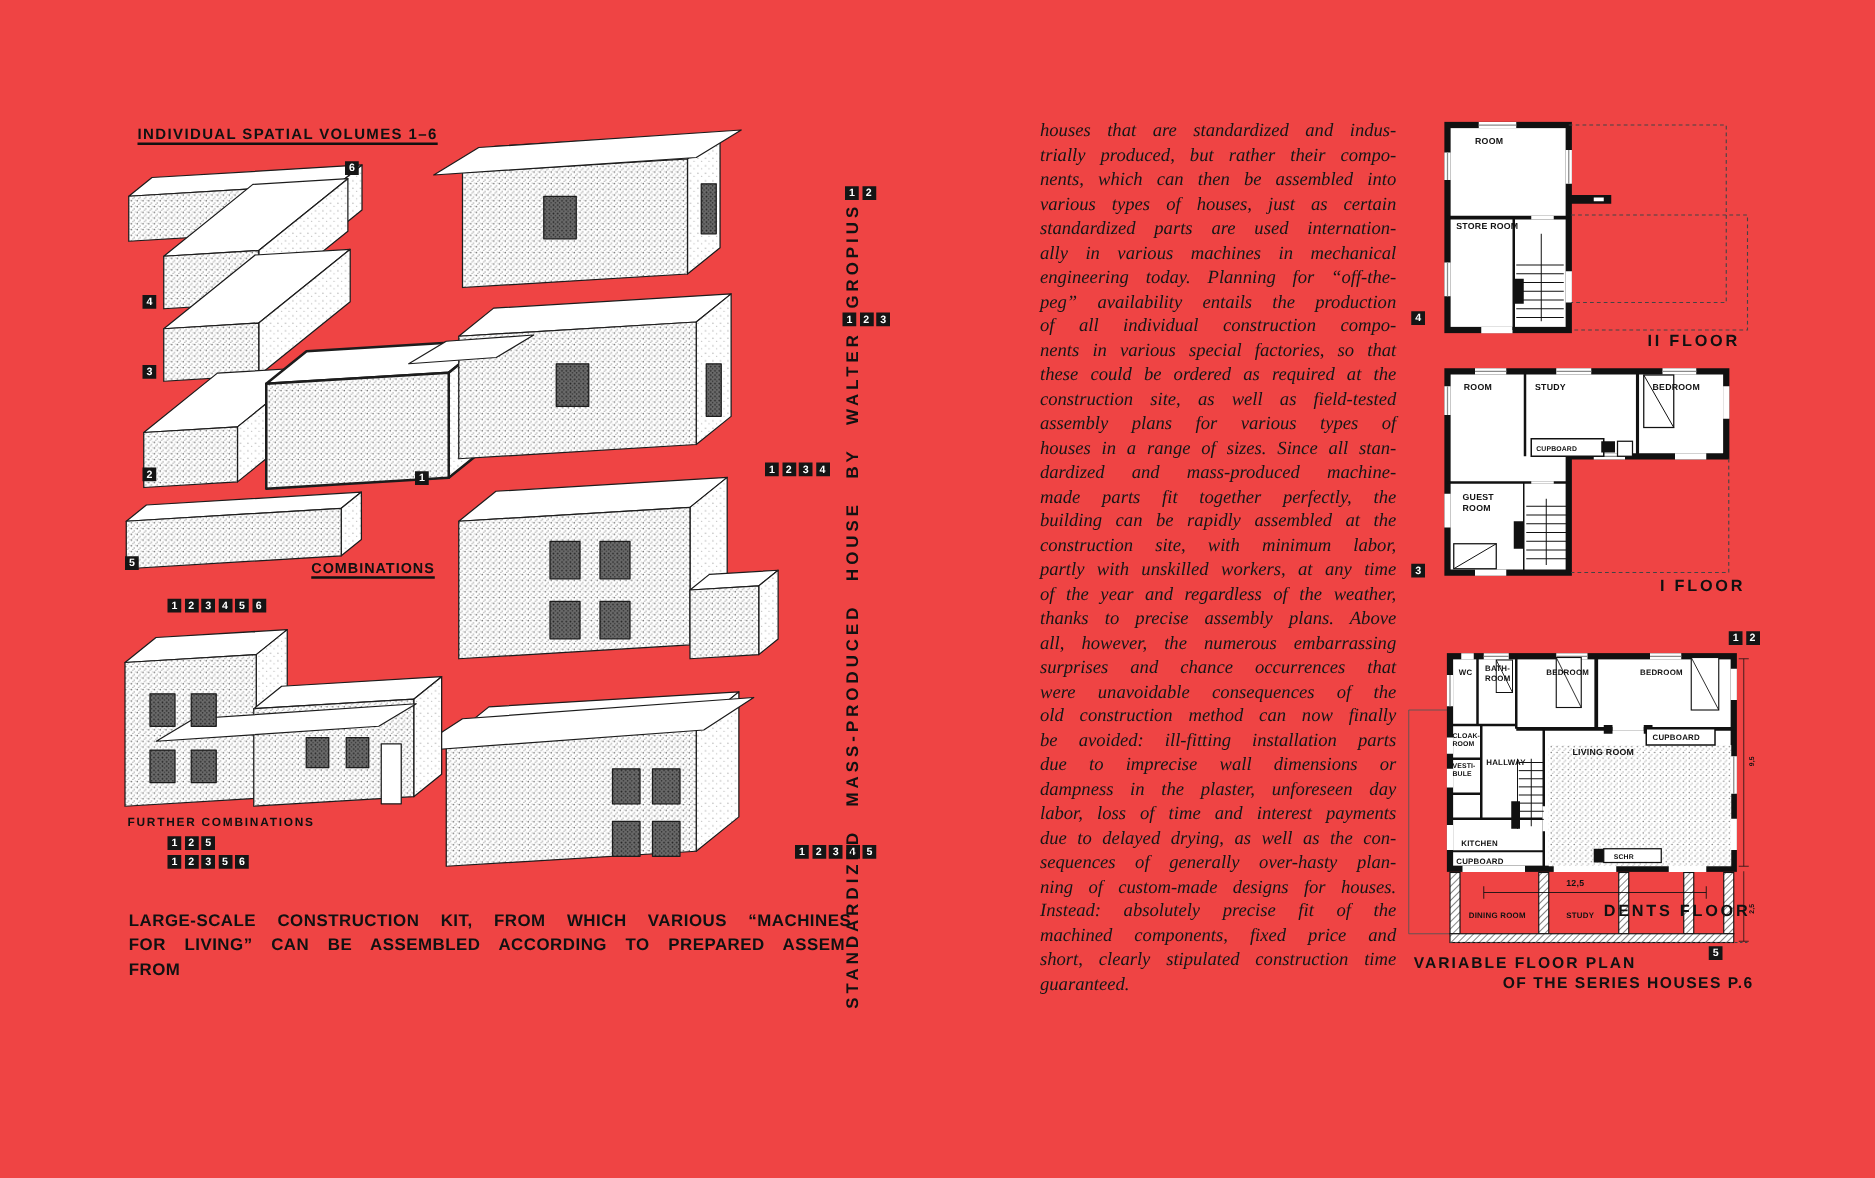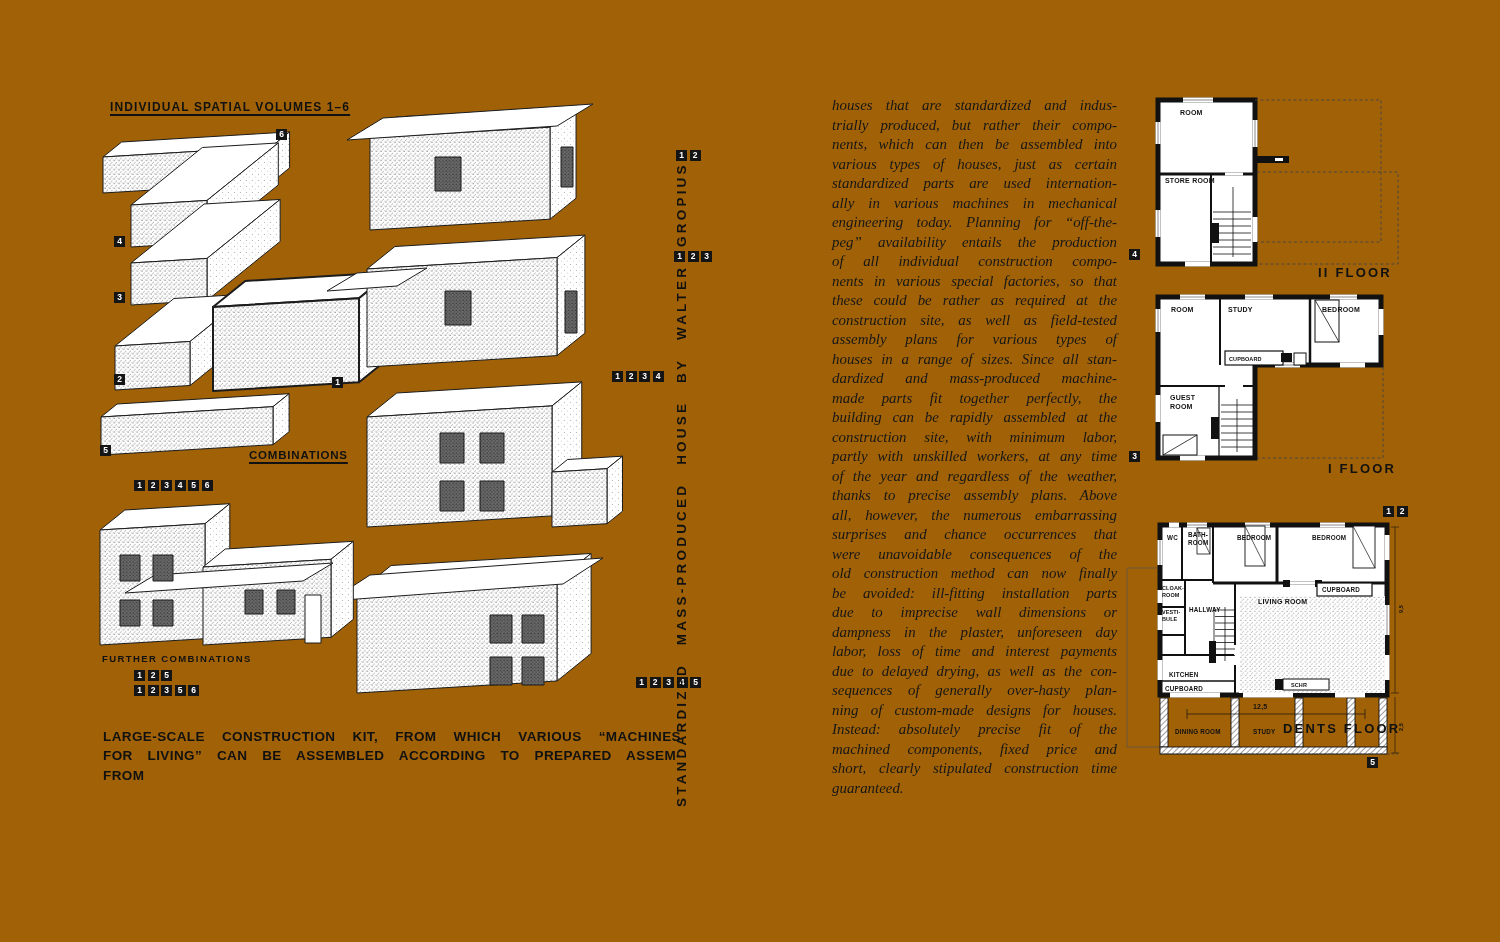--- a/index.html
+++ b/index.html
@@ -1,16 +1,16 @@
 <!DOCTYPE html>
 <html><head>
 <meta charset="utf-8">
 <style>
   html,body{margin:0;padding:0;background:#fff;}
-  .page{position:relative;width:1500px;height:942px;background:#a16207;overflow:hidden;
+  .page{position:relative;width:1500px;height:942px;background:#ef4444;overflow:hidden;
         font-family:"Liberation Sans",sans-serif;color:#111;}
   .abs{position:absolute;}
   
   .heading{font-weight:bold;font-size:12px;letter-spacing:1.1px;
            text-decoration:underline;text-decoration-thickness:2px;text-underline-offset:3px;}
   .subheading{font-weight:bold;font-size:11.5px;letter-spacing:.8px;
            text-decoration:underline;text-decoration-thickness:2px;text-underline-offset:3px;}
   .minihead{font-weight:bold;font-size:9.5px;letter-spacing:1.4px;}
   
   .badge{display:inline-block;width:11px;height:11px;background:#151515;color:#fff;
@@ -165,21 +165,21 @@
       <div class="body-line">houses that are standardized and indus-</div>
       <div class="body-line">trially produced, but rather their compo-</div>
       <div class="body-line">nents, which can then be assembled into</div>
       <div class="body-line">various types of houses, just as certain</div>
       <div class="body-line">standardized parts are used internation-</div>
       <div class="body-line">ally in various machines in mechanical</div>
       <div class="body-line">engineering today. Planning for “off-the-</div>
       <div class="body-line">peg” availability entails the production</div>
       <div class="body-line">of all individual construction compo-</div>
       <div class="body-line">nents in various special factories, so that</div>
-      <div class="body-line">these could be rather as required at the</div>
+      <div class="body-line">these could be ordered as required at the</div>
       <div class="body-line">construction site, as well as field-tested</div>
       <div class="body-line">assembly plans for various types of</div>
       <div class="body-line">houses in a range of sizes. Since all stan-</div>
       <div class="body-line">dardized and mass-produced machine-</div>
       <div class="body-line">made parts fit together perfectly, the</div>
       <div class="body-line">building can be rapidly assembled at the</div>
       <div class="body-line">construction site, with minimum labor,</div>
       <div class="body-line">partly with unskilled workers, at any time</div>
       <div class="body-line">of the year and regardless of the weather,</div>
       <div class="body-line">thanks to precise assembly plans. Above</div>
@@ -432,14 +432,18 @@
     <text x="166" y="192" class="t55">SCHR</text>
     <text x="128" y="214" class="t7">12,5</text>
     <text x="278" y="118" class="t55" transform="rotate(-90 278 118)">9,5</text>
     <text x="278" y="236" class="t55" transform="rotate(-90 278 236)">2,5</text>
     <text x="50" y="239" class="t65">DINING ROOM</text>
     <text x="128" y="239" class="t65">STUDY</text>
   </svg>
   <div class="abs plan-label" style="left:1283px;top:721px;">DENTS FLOOR</div>
   <span class="abs badge" style="left:1367px;top:757px;">5</span>
 
+  <div class="abs fp-cap" style="left:1131px;top:763px;">
+    <div class="fp1">VARIABLE FLOOR PLAN</div>
+    <div class="fp2">OF THE SERIES HOUSES P.6</div>
+  </div>
 
 </div>
 
 </body></html>

